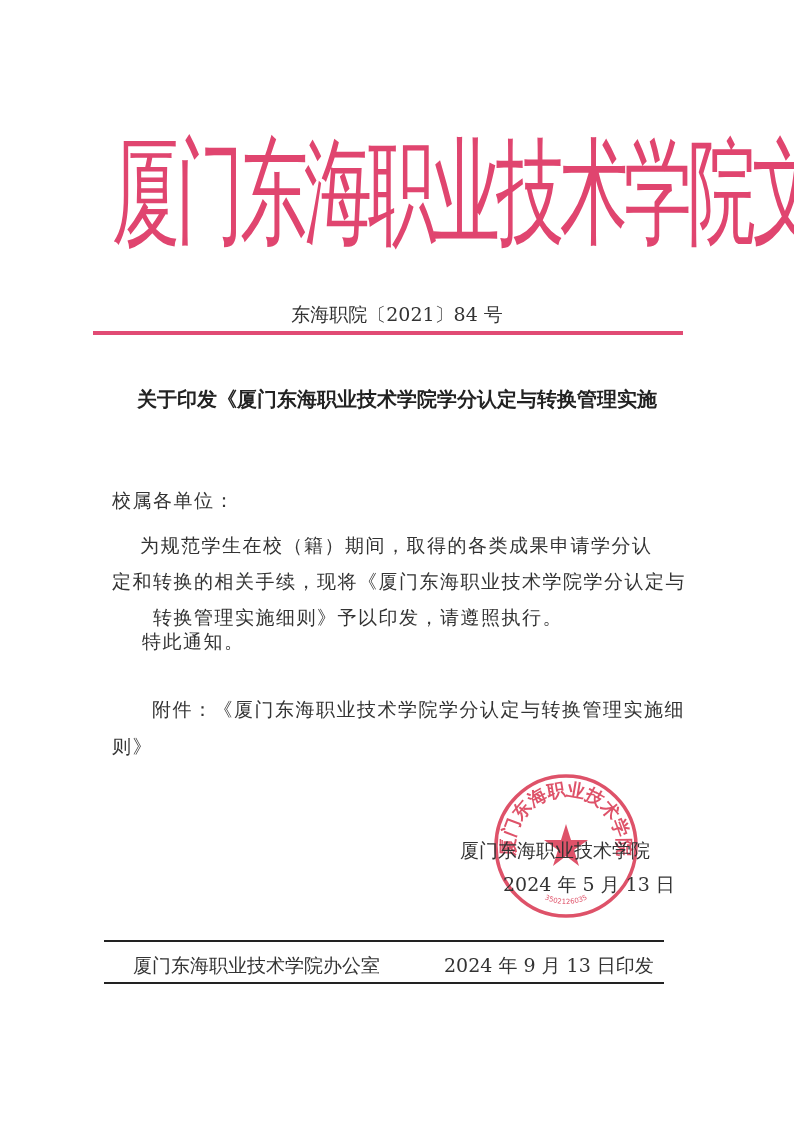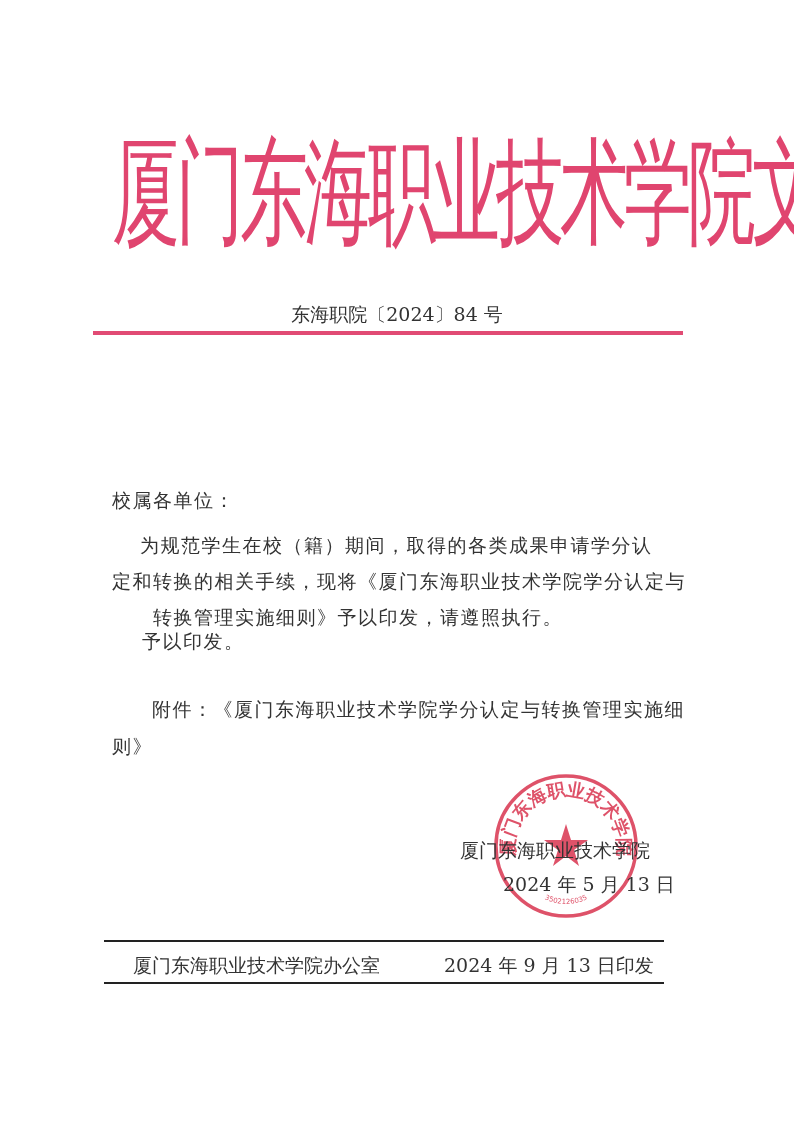--- a/index.html
+++ b/index.html
@@ -31,31 +31,32 @@
   <span>职</span>
   <span>业</span>
   <span>技</span>
   <span>术</span>
   <span>学</span>
   <span>院</span>
   <span>文</span>
 
 </div>
 
-<div class="docno">东海职院〔2024〕84 号</div>
+<div class="docno">东海职院〔2021〕84 号</div>
 <div class="redline"></div>
 
 <div class="title">
+  <div>关于印发《厦门东海职业技术学院学分认定与转换管理实施</div>
 </div>
 
 <div class="p" style="left:112px; top:488px;">校属各单位：</div>
 <div class="p" style="left:140px; top:533px;">为规范学生在校（籍）期间，取得的各类成果申请学分认</div>
 <div class="p" style="left:112px; top:569px;">定和转换的相关手续，现将《厦门东海职业技术学院学分认定与</div>
 <div class="p" style="left:112px; top:605px;margin-left:41px;">转换管理实施细则》予以印发，请遵照执行。</div>
-<div class="p" style="left:142px; top:629px;">予以印发。</div>
+<div class="p" style="left:142px; top:629px;">特此通知。</div>
 <div class="p" style="left:152px; top:697px;">附件：《厦门东海职业技术学院学分认定与转换管理实施细</div>
 <div class="p" style="left:112px; top:734px;">则》</div>
 
 <svg class="stamp" viewBox="0 0 148 148">
   <defs>
     <path id="arcTop" d="M 24 90 A 52 52 0 1 1 124 90"></path>
     <path id="arcBot" d="M 34 112 A 50 50 0 0 0 114 112"></path>
   </defs>
   <circle cx="74" cy="74" r="70" fill="none" stroke="#d9344f" stroke-width="3.5"></circle>
   <polygon points="74,52 79,68 96,68 82,78 87,94 74,84 61,94 66,78 52,68 69,68" fill="#d9344f"></polygon>

